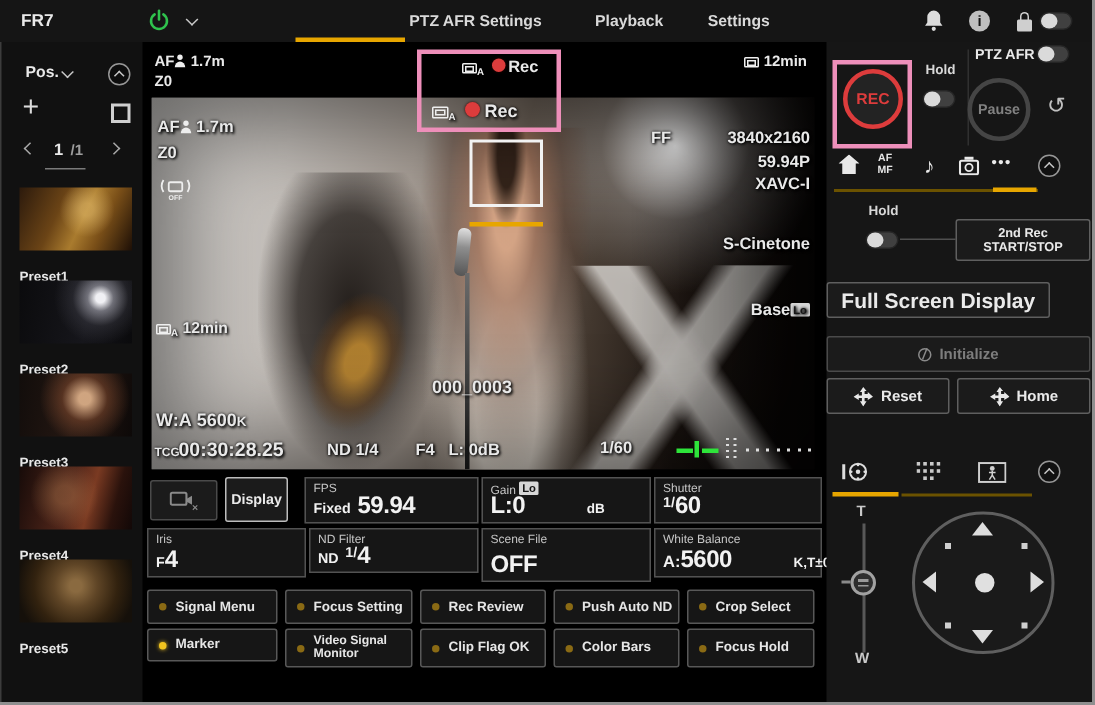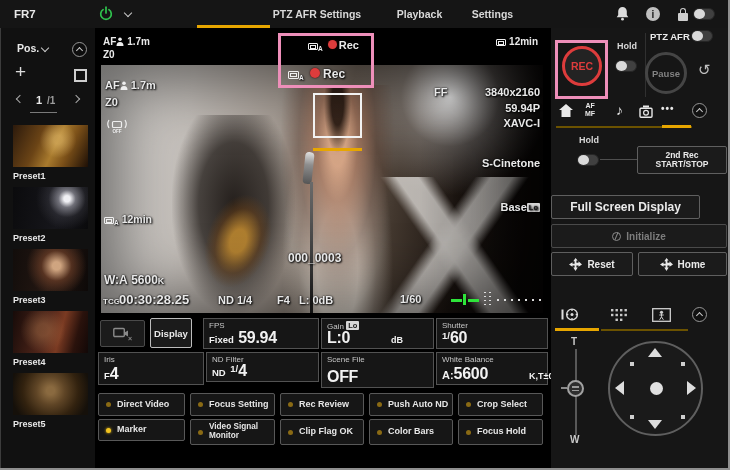--- a/index.html
+++ b/index.html
@@ -40,21 +40,21 @@
          justify-content:center;box-sizing:border-box;background:rgba(0,0,0,.2);}
   .hl{position:absolute;border:3px solid var(--pink);box-sizing:border-box;z-index:30;}
   .tri{position:absolute;width:0;height:0;}
   .cass{position:relative;display:inline-block;width:10px;height:7px;border:1.2px solid #efefef;
         border-radius:1px;box-sizing:border-box;vertical-align:-1px;}
   .cass:before{content:"";position:absolute;left:1px;right:1px;top:1px;height:2px;border:.9px solid #efefef;}
   .sub{font-size:6.5px;vertical-align:-2px;font-weight:bold;color:#efefef;}
   .reddot{display:inline-block;border-radius:50%;background:var(--rec-red);box-shadow:0 0 2px #300;}
   .preset{position:absolute;left:13px;width:75px;cursor:default;}
   .thumb{width:75px;height:42px;}
-  .plabel{font-size:9px;font-weight:bold;color:#e8e8e8;margin-top:4px;}
+  .plabel{font-size:9px;font-weight:bold;color:#e8e8e8;margin-top:12px;}
   .t1{background:radial-gradient(circle at 60% 35%,rgba(230,190,110,.55) 0 8%,transparent 35%),
       linear-gradient(115deg,#2c1a0c 0%,#6b4416 35%,#a97b2e 55%,#7a4f18 72%,#1d0f06 100%);}
   .t2{background:radial-gradient(circle at 72% 28%,#f0f0f4 0 5%,rgba(205,205,218,.5) 14%,rgba(120,120,135,.18) 30%,transparent 50%),
       linear-gradient(100deg,#0b0b0d,#16161b 60%,#0a0a0c);}
   .t3{background:radial-gradient(circle at 58% 40%,rgba(226,180,140,.9) 0 8%,rgba(140,80,50,.5) 30%,transparent 60%),
       linear-gradient(100deg,#120d0b,#241712 50%,#0d0908);}
   .t4{background:radial-gradient(circle at 40% 45%,rgba(200,140,90,.35) 0 12%,transparent 45%),
       linear-gradient(105deg,#170b09 0%,#51261a 45%,#7a3a22 62%,#2a120c 82%,#120807 100%);}
   .t5{background:radial-gradient(circle at 50% 42%,#8a6a40 0 9%,#5f4526 32%,#32220f 62%,#15100a 88%);}
   .screw{display:inline-block;width:7px;height:7px;border:1.4px solid #8a8a8a;border-radius:50%;
@@ -258,21 +258,21 @@
     <span class="lab">Scene File</span>
     <span class="cval"><span class="vbig">OFF</span></span>
   </div>
   <div class="cell" style="left:436px;top:352px;width:112px;height:33px">
     <span class="lab">White Balance</span>
     <span class="cval"><span class="vmid" style="font-size:11px">A:</span><span class="vbig">5600</span><span class="vsml">K,T±0</span></span>
   </div>
 
   <div class="abtn" style="left:98px;top:393px;width:87px;height:23px">
       <span class="adot"></span>
-      <span class="albl">Direct Video</span>
+      <span class="albl">Signal Menu</span>
     </div>
   <div class="abtn" style="left:280px;top:393px;width:84px;height:23px">
       <span class="adot"></span>
       <span class="albl">Rec Review</span>
     </div>
   <div class="abtn" style="left:190px;top:393px;width:85px;height:23px">
       <span class="adot"></span>
       <span class="albl">Focus Setting</span>
     </div>
   <div class="abtn" style="left:369px;top:393px;width:84px;height:23px">
@@ -351,21 +351,21 @@
   <span class="t" style="left:579px;top:135px;font-size:9px;color:#d8d8d8">Hold</span>
   <div class="toggle" style="left:577px;top:154px">
       <span class="knob"></span>
     </div>
   <div style="position:absolute;left:600px;top:159px;width:37px;height:1px;background:#4f4f4f"></div>
   <div class="btn" style="left:637px;top:146px;width:90px;height:28px;font-size:8.5px;flex-direction:column;line-height:9.5px">
     <span>2nd Rec</span>
     <span>START/STOP</span>
   </div>
 
-  <div class="btn" style="left:551px;top:195px;width:149px;height:24px;font-size:12px">
+  <div class="btn" style="left:551px;top:188px;width:149px;height:24px;font-size:14px">
     <span>Full Screen Display</span>
   </div>
   <div class="btn" style="left:551px;top:224px;width:176px;height:24px;font-size:10px;color:#7d7d7d;border-color:#4a4a4a;gap:5px">
     <span class="screw"></span>
     <span>Initialize</span>
   </div>
   <div class="btn" style="left:551px;top:252px;width:82px;height:24px;font-size:10px;gap:5px">
     <svg width="13" height="13" viewBox="0 0 13 13">
         <path d="M6.5 0l2.2 2.6H7.4v2.1h2.1V3.3L13 6.5 9.5 8.7V7.4H7.4v2.1h1.3L6.5 13 4.3 9.5h1.3V7.4H3.5v1.3L0 6.5l3.5-2.2v1.4h2.1V3.3H4.3z" fill="#e8e8e8"></path>
       </svg>

